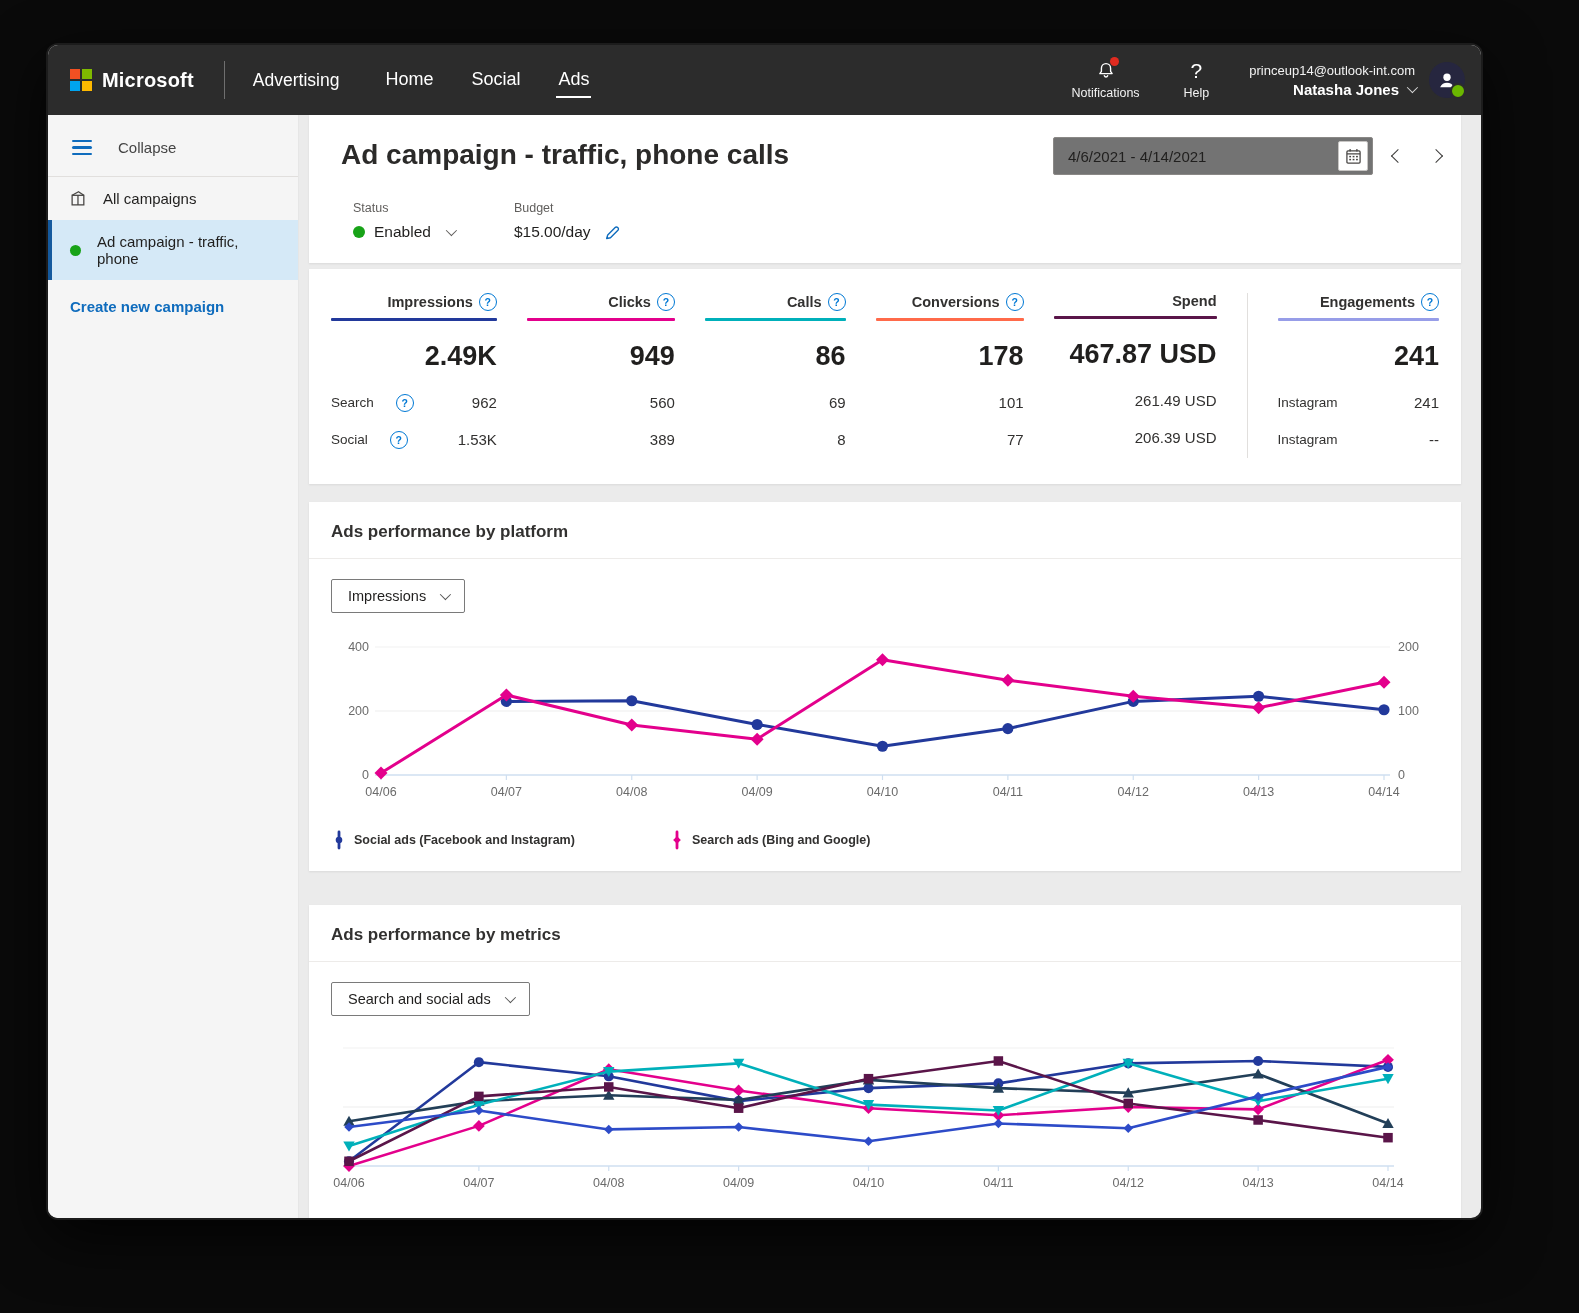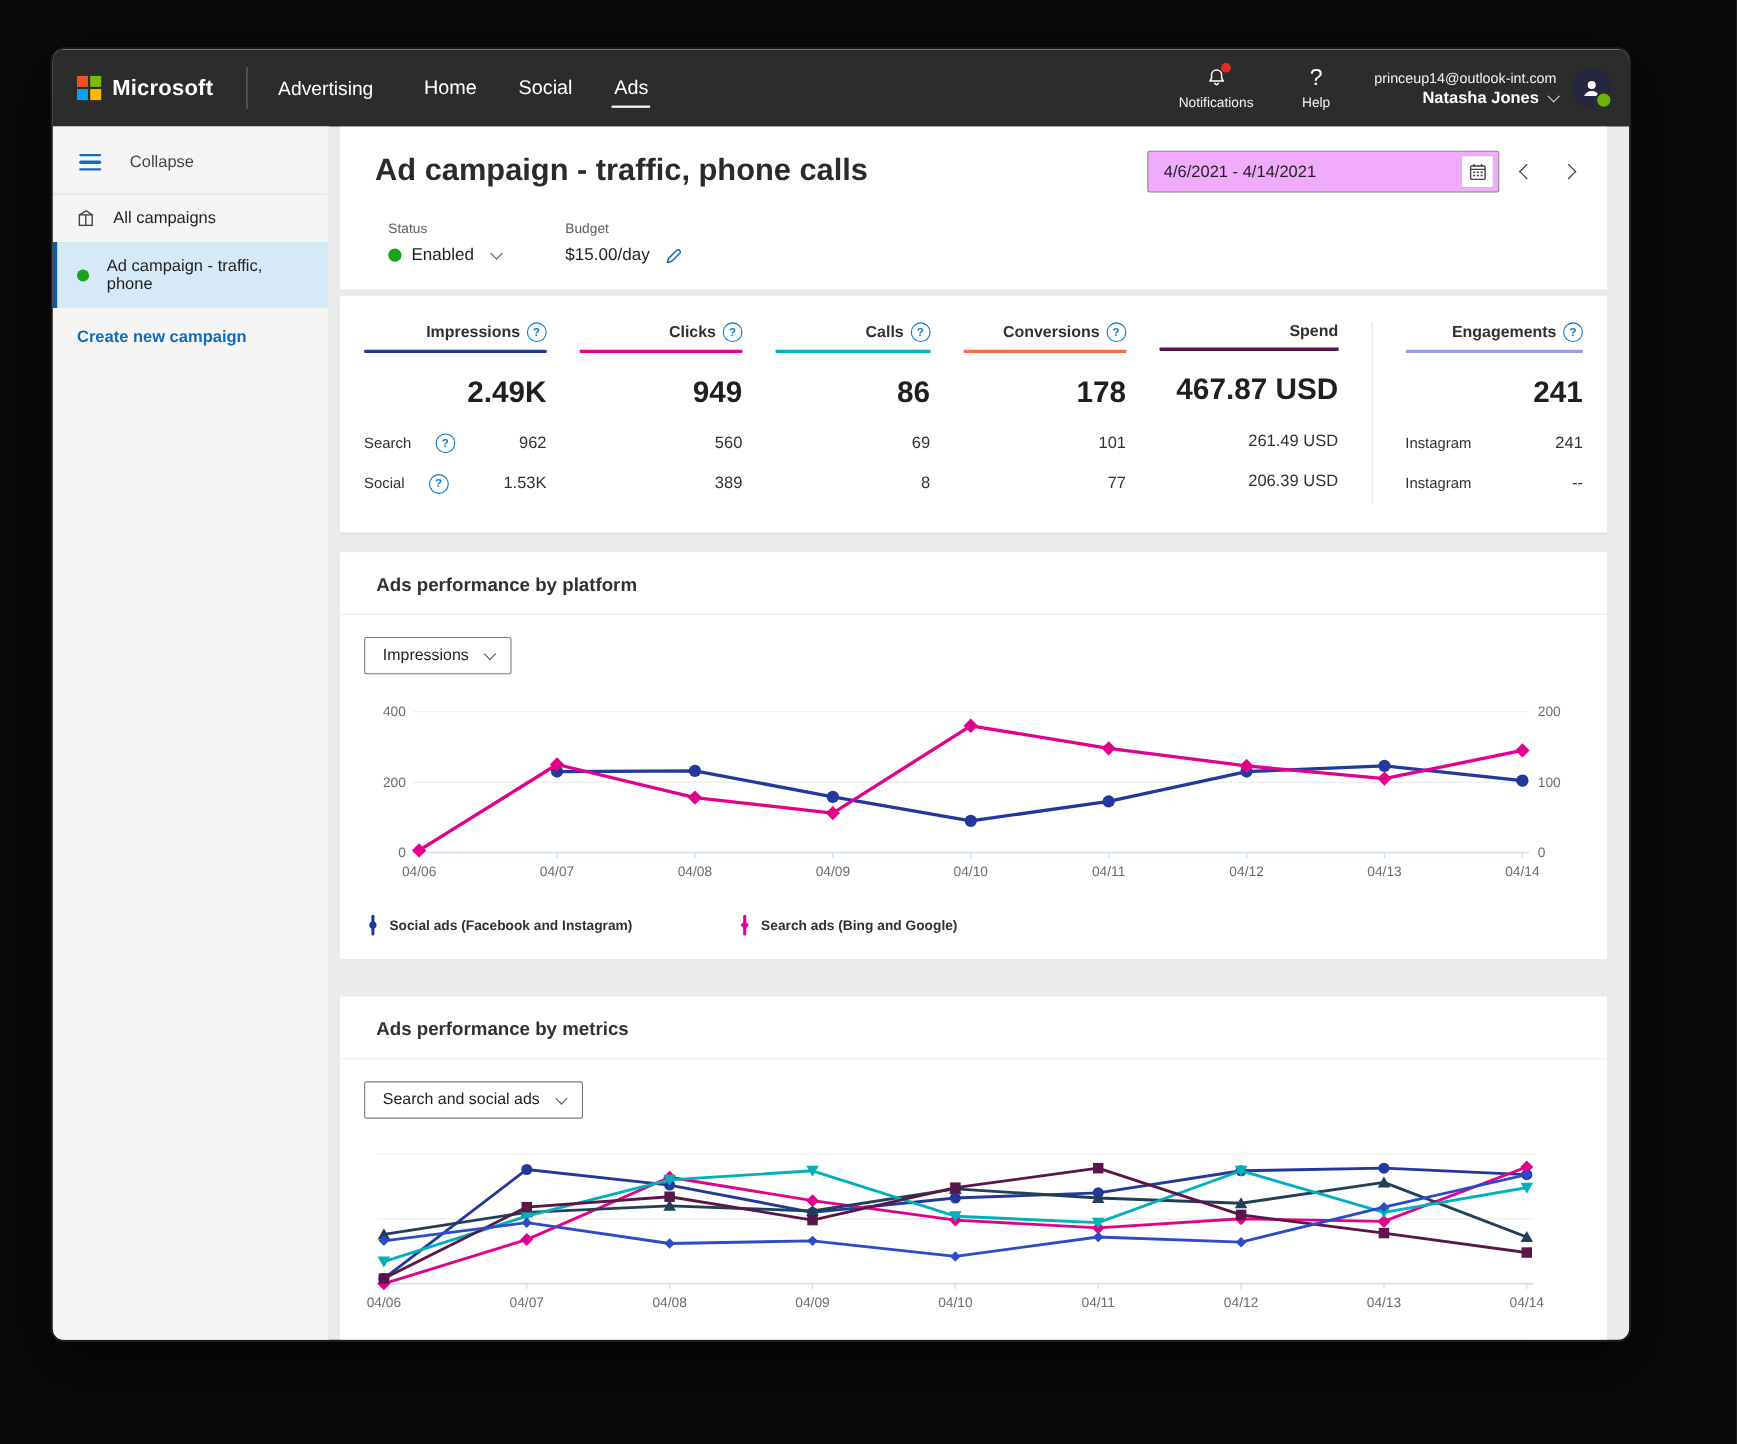--- a/index.html
+++ b/index.html
@@ -46,25 +46,25 @@
   .hamburger{display:flex;flex-direction:column;gap:4px;}
   .hamburger i{width:20px;height:2.4px;background:#0f6cbd;border-radius:2px;}
   .collapse-lbl{font-size:15px;color:#444;}
   .side-item{display:flex;align-items:center;gap:16px;padding:13px 16px 13px 22px;font-size:15px;color:#201f1e;cursor:pointer;}
   .side-item.selected{background:#d5e9f7;border-left:4px solid #155a9e;padding-left:18px;font-weight:400;}
   .side-dot{width:11px;height:11px;border-radius:50%;background:#18a318;flex:none;}
   .side-link{color:#0f6cbd;font-size:15px;font-weight:700;padding:18px 22px;cursor:pointer;}
   .main{flex:1;padding:0 20px 0 10px;overflow:hidden;}
   .card{background:#fff;box-shadow:0 1px 2px rgba(0,0,0,.08);}
   
-  .header-card{padding:20px 22px 22px 22px;margin-bottom:6px;}
+  .header-card{padding:20px 12px 22px 22px;margin-bottom:6px;}
   .title-row{display:flex;justify-content:space-between;align-items:flex-start;}
   .page-title{font-size:28px;font-weight:600;color:#2b2a29;margin:4px 0 0 10px;}
   .date-controls{display:flex;align-items:center;gap:12px;margin-top:2px;}
-  .date-box{display:flex;align-items:center;justify-content:space-between;width:302px;height:36px;border:1px solid #8a8886;border-radius:2px;background:#f0abfc;padding:0 4px 0 12px;cursor:text;}
+  .date-box{display:flex;align-items:center;justify-content:space-between;width:302px;height:36px;border:1px solid #8a8886;border-radius:2px;background:#737373;padding:0 4px 0 12px;cursor:text;}
   .date-box input{border:none;outline:none;font-size:15px;color:#201f1e;width:220px;font-family:inherit;background:transparent;}
   .cal-btn{width:28px;height:28px;border:1px solid #c8c6c4;border-radius:2px;display:flex;align-items:center;justify-content:center;cursor:pointer;background:#fff;}
   .nav-chev{width:26px;height:30px;display:flex;align-items:center;justify-content:center;cursor:pointer;}
   .nav-chev .c{width:9px;height:9px;border-right:1.8px solid #3b3a39;border-bottom:1.8px solid #3b3a39;}
   .c.left{transform:rotate(135deg);}
   .c.right{transform:rotate(-45deg);}
   .status-row{display:flex;gap:60px;margin:26px 0 0 22px;}
   .sb-label{font-size:12.5px;color:#605e5c;margin-bottom:8px;}
   .sb-value{display:flex;align-items:center;gap:9px;font-size:15.5px;color:#201f1e;}
   .status-dot{width:12px;height:12px;border-radius:50%;background:#18a318;}
@@ -76,21 +76,21 @@
   .m-col.eng{border-left:1px solid #e1dfdd;padding-left:30px;}
   .m-head{display:flex;justify-content:flex-end;align-items:center;gap:6px;font-size:14.5px;font-weight:700;color:#323130;padding-bottom:7px;}
   .m-underline{height:3px;border-radius:1px;}
   .m-total{font-size:27px;font-weight:700;color:#201f1e;text-align:right;margin:20px 0 12px 0;}
   .m-row{display:flex;justify-content:space-between;align-items:center;height:37px;font-size:15px;color:#323130;}
   .m-rowlabel{display:flex;align-items:center;gap:22px;font-size:13.5px;color:#323130;}
   .m-val{text-align:right;flex:1;}
   .q{width:16px;height:16px;border-radius:50%;border:1.4px solid #0078d4;color:#0078d4;font-size:10.5px;font-weight:700;display:inline-flex;align-items:center;justify-content:center;flex:none;cursor:pointer;background:#fff;}
   
   .chart-card{margin-bottom:34px;}
-  .cc-title{font-size:17px;font-weight:700;color:#323130;padding:20px 22px 16px 33px;}
+  .cc-title{font-size:17px;font-weight:700;color:#323130;padding:20px 22px 16px 22px;}
   .cc-divider{height:1px;background:#edebe9;}
   .cc-controls{padding:20px 22px 10px 22px;}
   .dropdown{display:inline-flex;align-items:center;gap:14px;border:1px solid #7a7a7a;border-radius:2px;background:#fff;padding:8px 16px;font-size:14.5px;color:#201f1e;cursor:pointer;}
   .dd-chev{display:inline-block;width:7px;height:7px;border-right:1.5px solid #555;border-bottom:1.5px solid #555;transform:rotate(45deg) translateY(-2px);}
   .cc-chart{margin:6px 22px 0 22px;}
   .legend{display:flex;align-items:center;padding:10px 22px 20px 24px;}
   .lg-item{display:flex;align-items:center;gap:9px;cursor:pointer;}
   .legend.wide .lg-item{margin-right:96px;}
   .lg-label{font-size:12.5px;font-weight:700;color:#323130;}
   svg text{font-family:"Liberation Sans","DejaVu Sans",sans-serif;}

